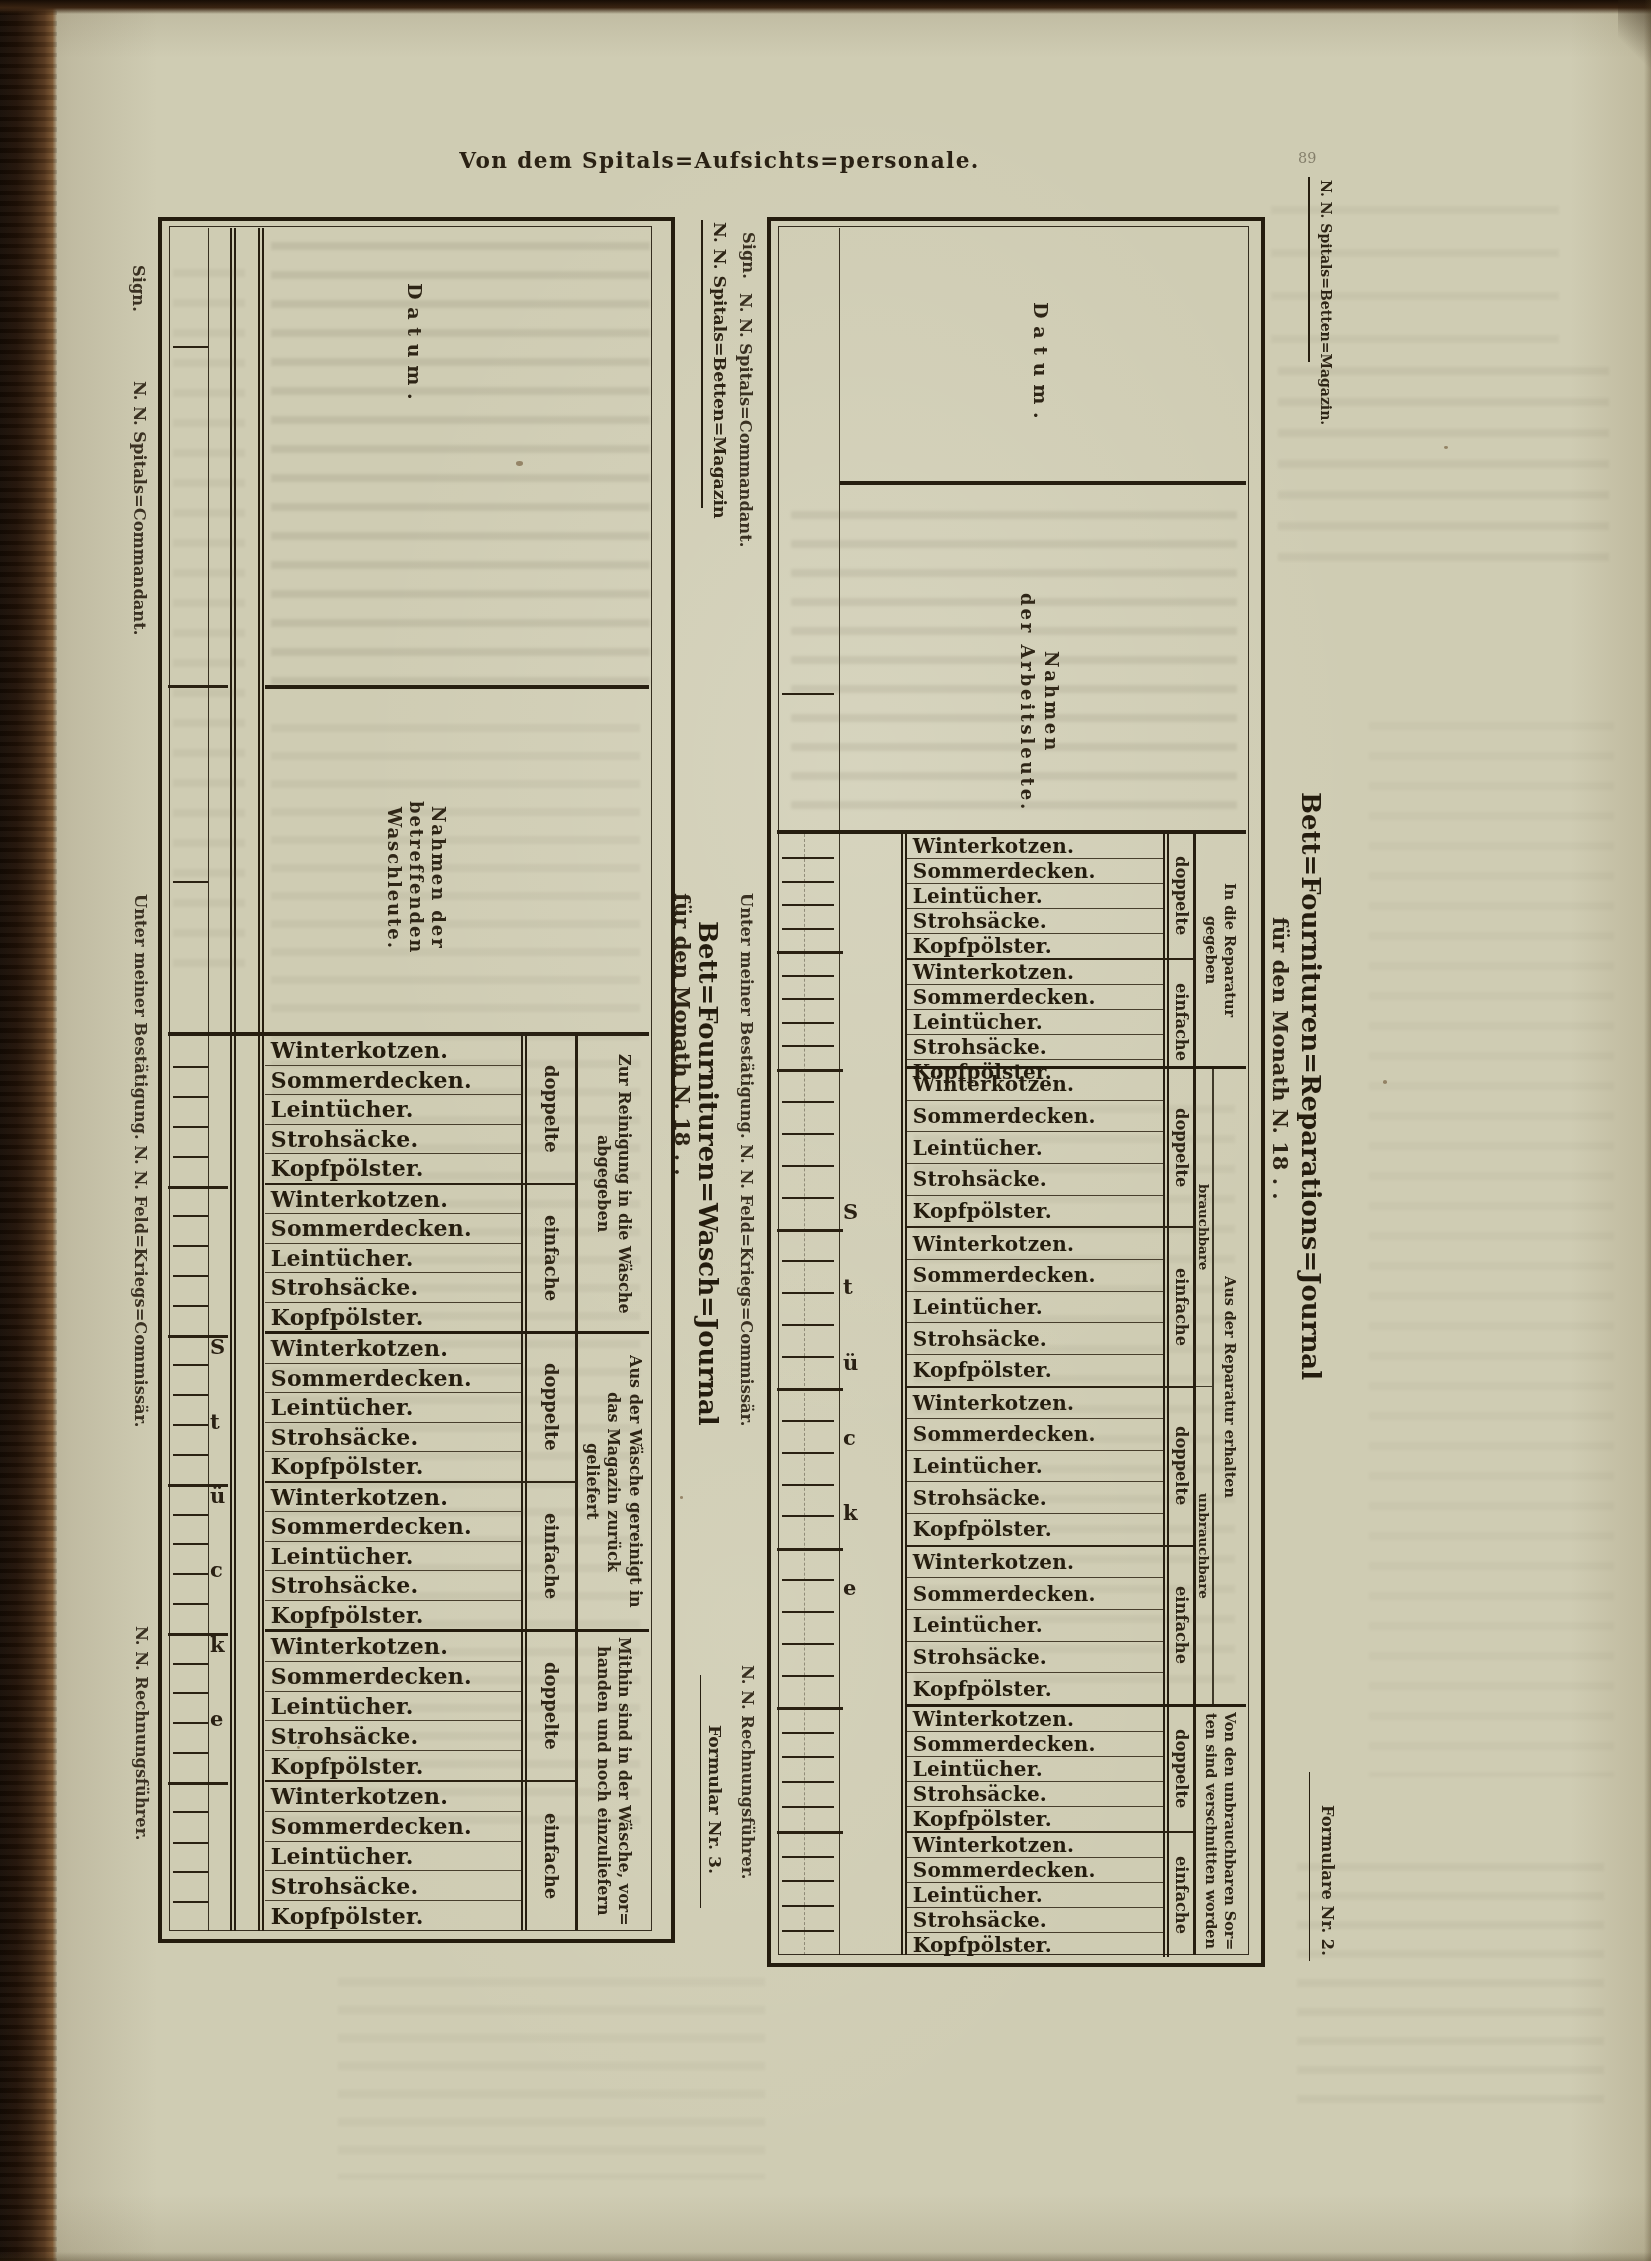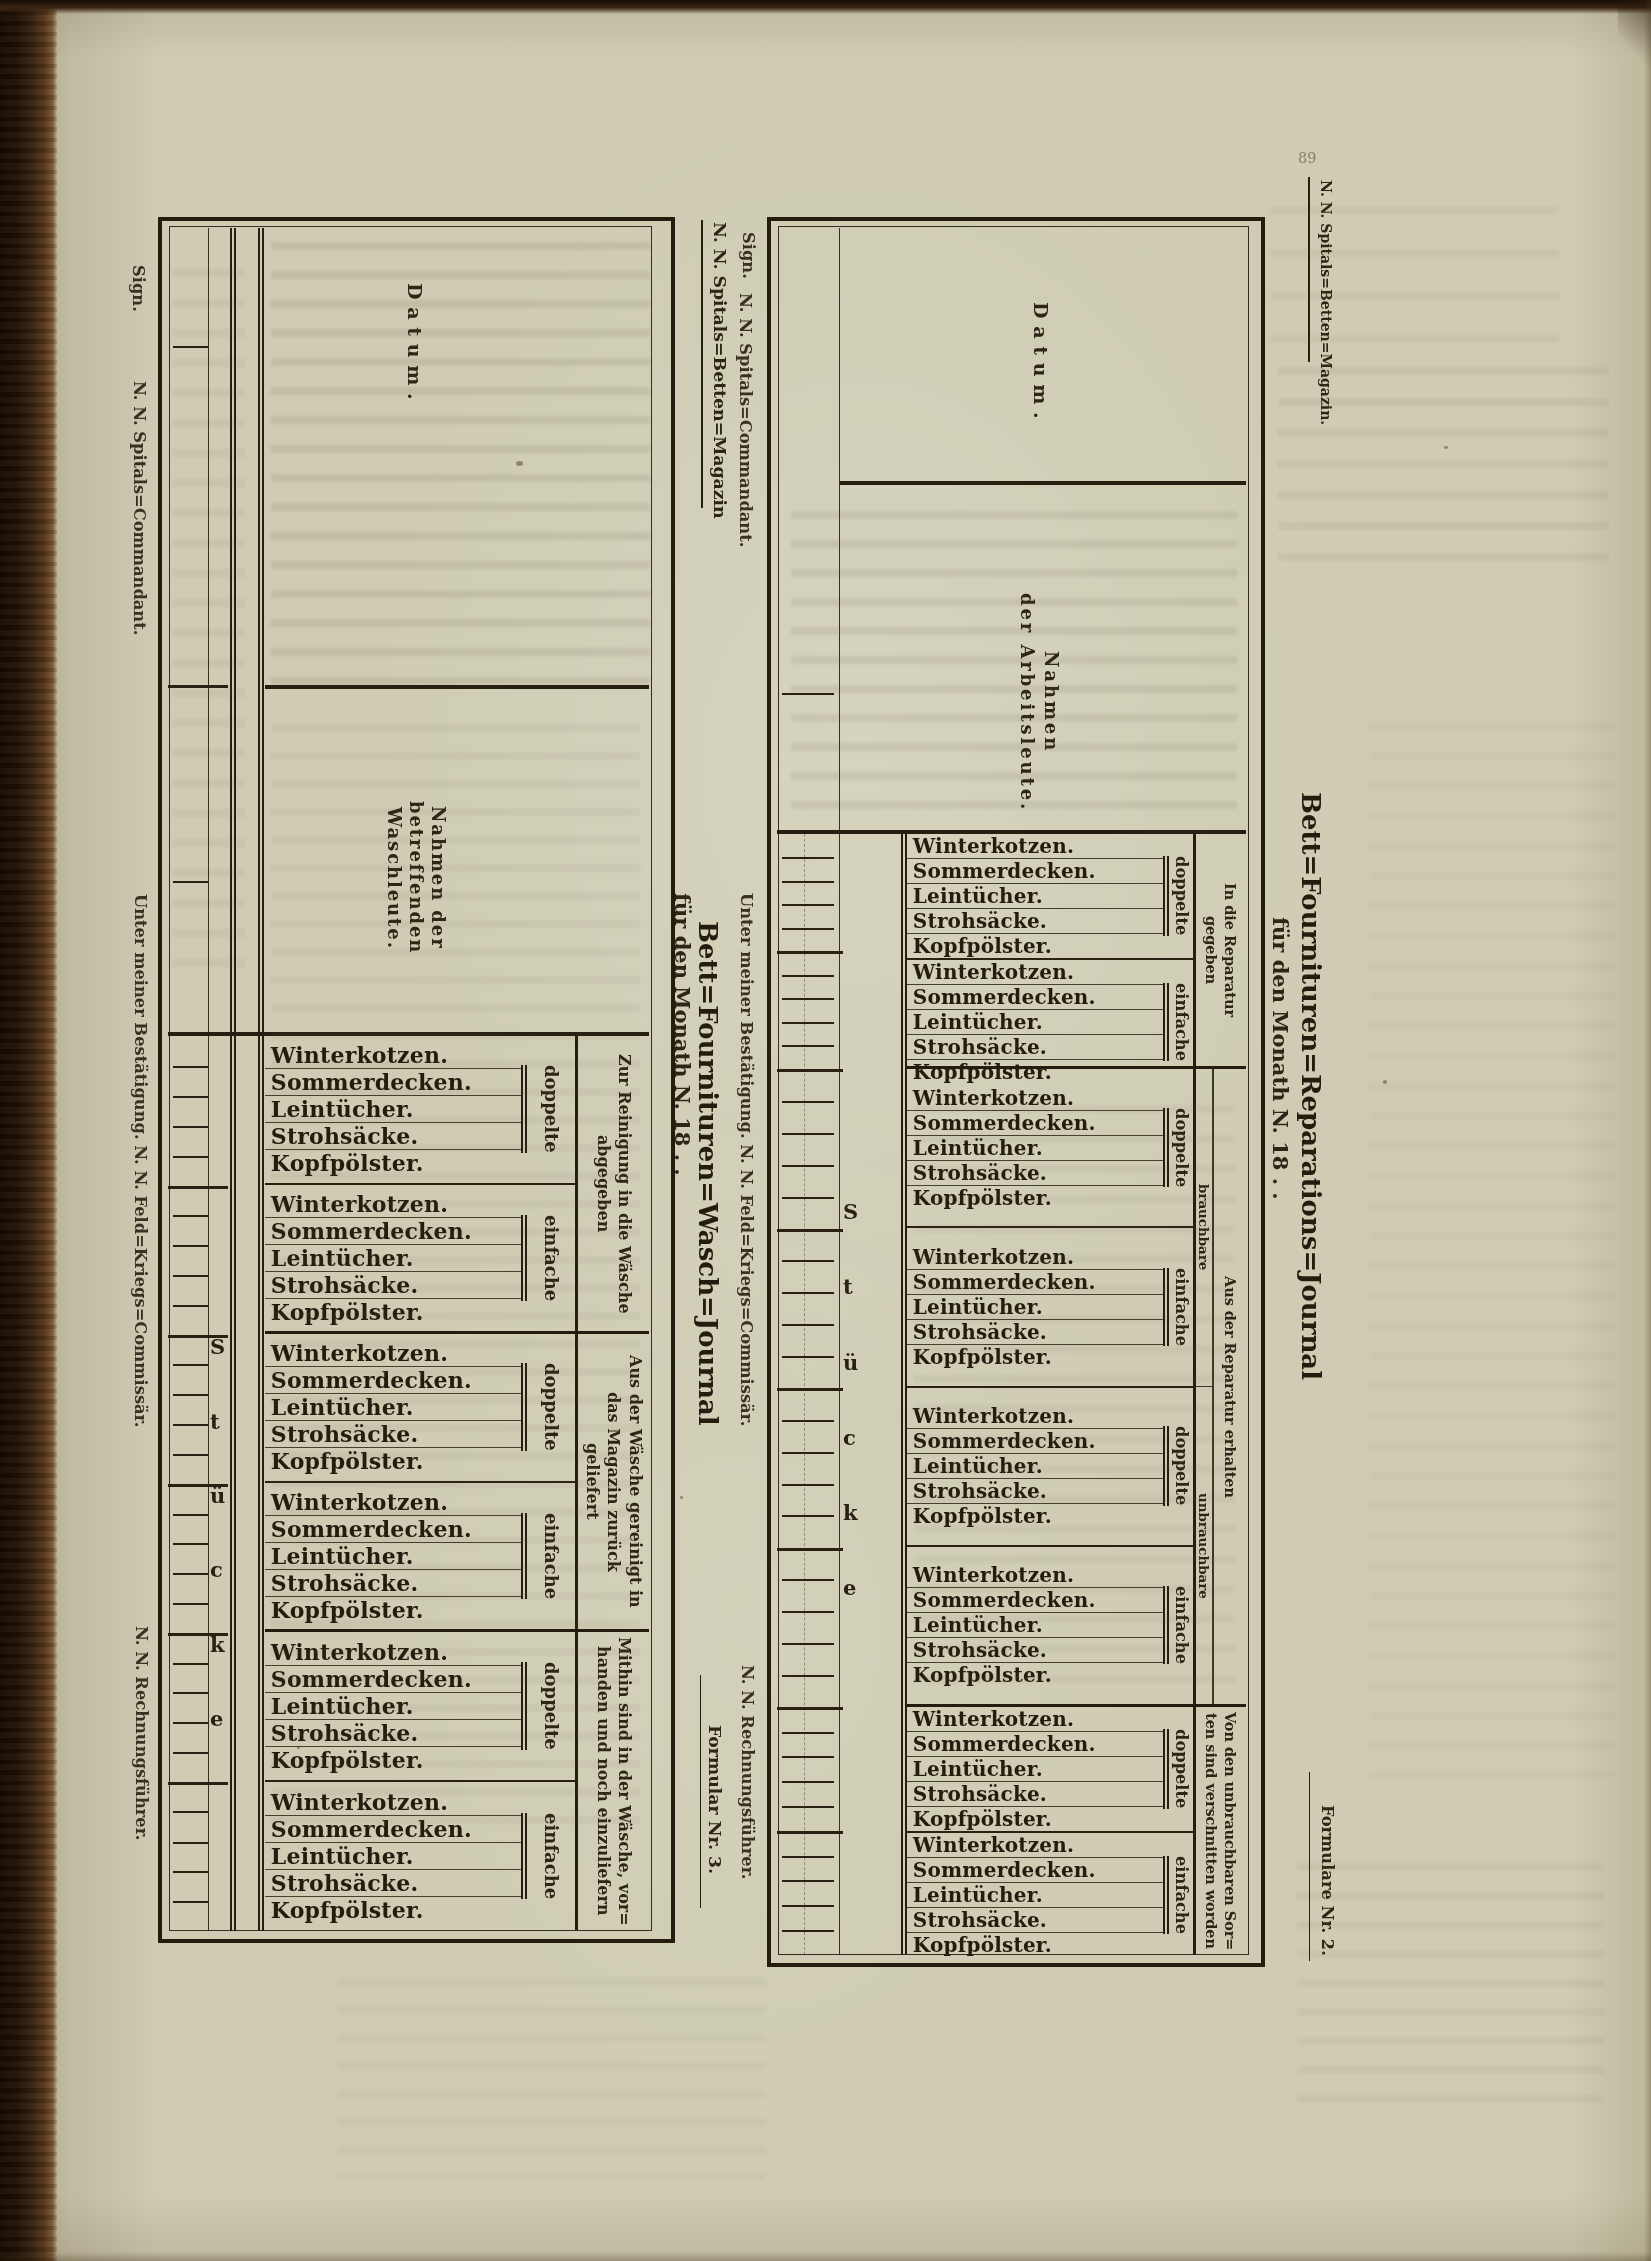--- a/index.html
+++ b/index.html
@@ -56,21 +56,21 @@
   .vline-thin{position:absolute;background:rgba(38,30,16,.9);}
   .vline-dash{position:absolute;border-left:1px dashed rgba(38,30,16,.38);width:0;}
 
   .form-frame{position:absolute;border:4.8px solid #241c0e;box-sizing:border-box;}
   .form-inner{position:absolute;border:1.4px solid rgba(36,28,14,.9);}
 
   .items-region{position:absolute;display:flex;flex-direction:column;box-sizing:border-box;}
   .section{display:flex;box-sizing:border-box;border-bottom:3.8px solid #241c0e;}
   .section:last-child{border-bottom:none;}
   .sec-groups{flex:1;display:flex;flex-direction:column;min-width:0;}
-  .group{flex:1;display:flex;border-bottom:2.9px solid #2a2112;box-sizing:border-box;align-items:center;}
+  .group{flex:1;display:flex;border-bottom:2.9px solid #2a2112;box-sizing:border-box;}
   .group:last-child{border-bottom:none;}
   .rows{flex:1;display:flex;flex-direction:column;min-width:0;}
   .item-row{flex:1;display:flex;align-items:center;border-bottom:1.4px solid rgba(40,31,15,.82);box-sizing:border-box;padding-left:5.8px;}
   .item-row:last-child{border-bottom:none;}
   .item-label{font-weight:bold;color:#241c0e;letter-spacing:0.2px;}
   .dop-cell{display:flex;align-items:center;justify-content:center;border-left:6.2px double #261e10;box-sizing:border-box;}
   .dop-cell span{writing-mode:vertical-rl;text-orientation:mixed;font-weight:bold;color:#2e2516;}
   .sec-head{display:flex;align-items:center;justify-content:center;border-left:3.8px solid #261e10;box-sizing:border-box;}
   .sec-head .vblock{position:static;}
   .sec-split{display:flex;border-left:3.4px solid #261e10;box-sizing:border-box;}
@@ -90,20 +90,21 @@
 </head>
 <body>
 
 <div id="page">
   <div class="binding"></div>
   <div class="top-edge"></div>
   <div class="corner-tr"></div>
   <div class="right-edge"></div>
   <div class="bottom-edge"></div>
 
+  <div class="htext" style="left:408px;top:148px;width:623px;text-align:center;font-size:21.6px;letter-spacing:1.4px;">Von dem Spitals=Aufsichts=personale.</div>
   <div class="htext" style="left:1298px;top:150px;font-size:14.4px;opacity:.45;font-weight:normal;">89</div>
 
   <div id="forms-mount">
       <div class="form-frame" style="left: 158px; top: 217px; width: 517px; height: 1726px;"></div>
       <div class="form-inner" style="left: 169px; top: 226px; width: 481px; height: 1703px;"></div>
       <div class="vline-thin" style="left: 208px; top: 228px; width: 1.4px; height: 1703px;"></div>
       <div class="vline-double" style="left: 230px; top: 228px; height: 1703px;"></div>
       <div class="vline-double" style="left: 258px; top: 228px; height: 1703px;"></div>
       <div class="ink-line" style="left: 265px; top: 685px; width: 384px; height: 3.8px;"></div>
       <div class="ink-line" style="left: 168px; top: 1032px; width: 481px; height: 4.3px;"></div>

